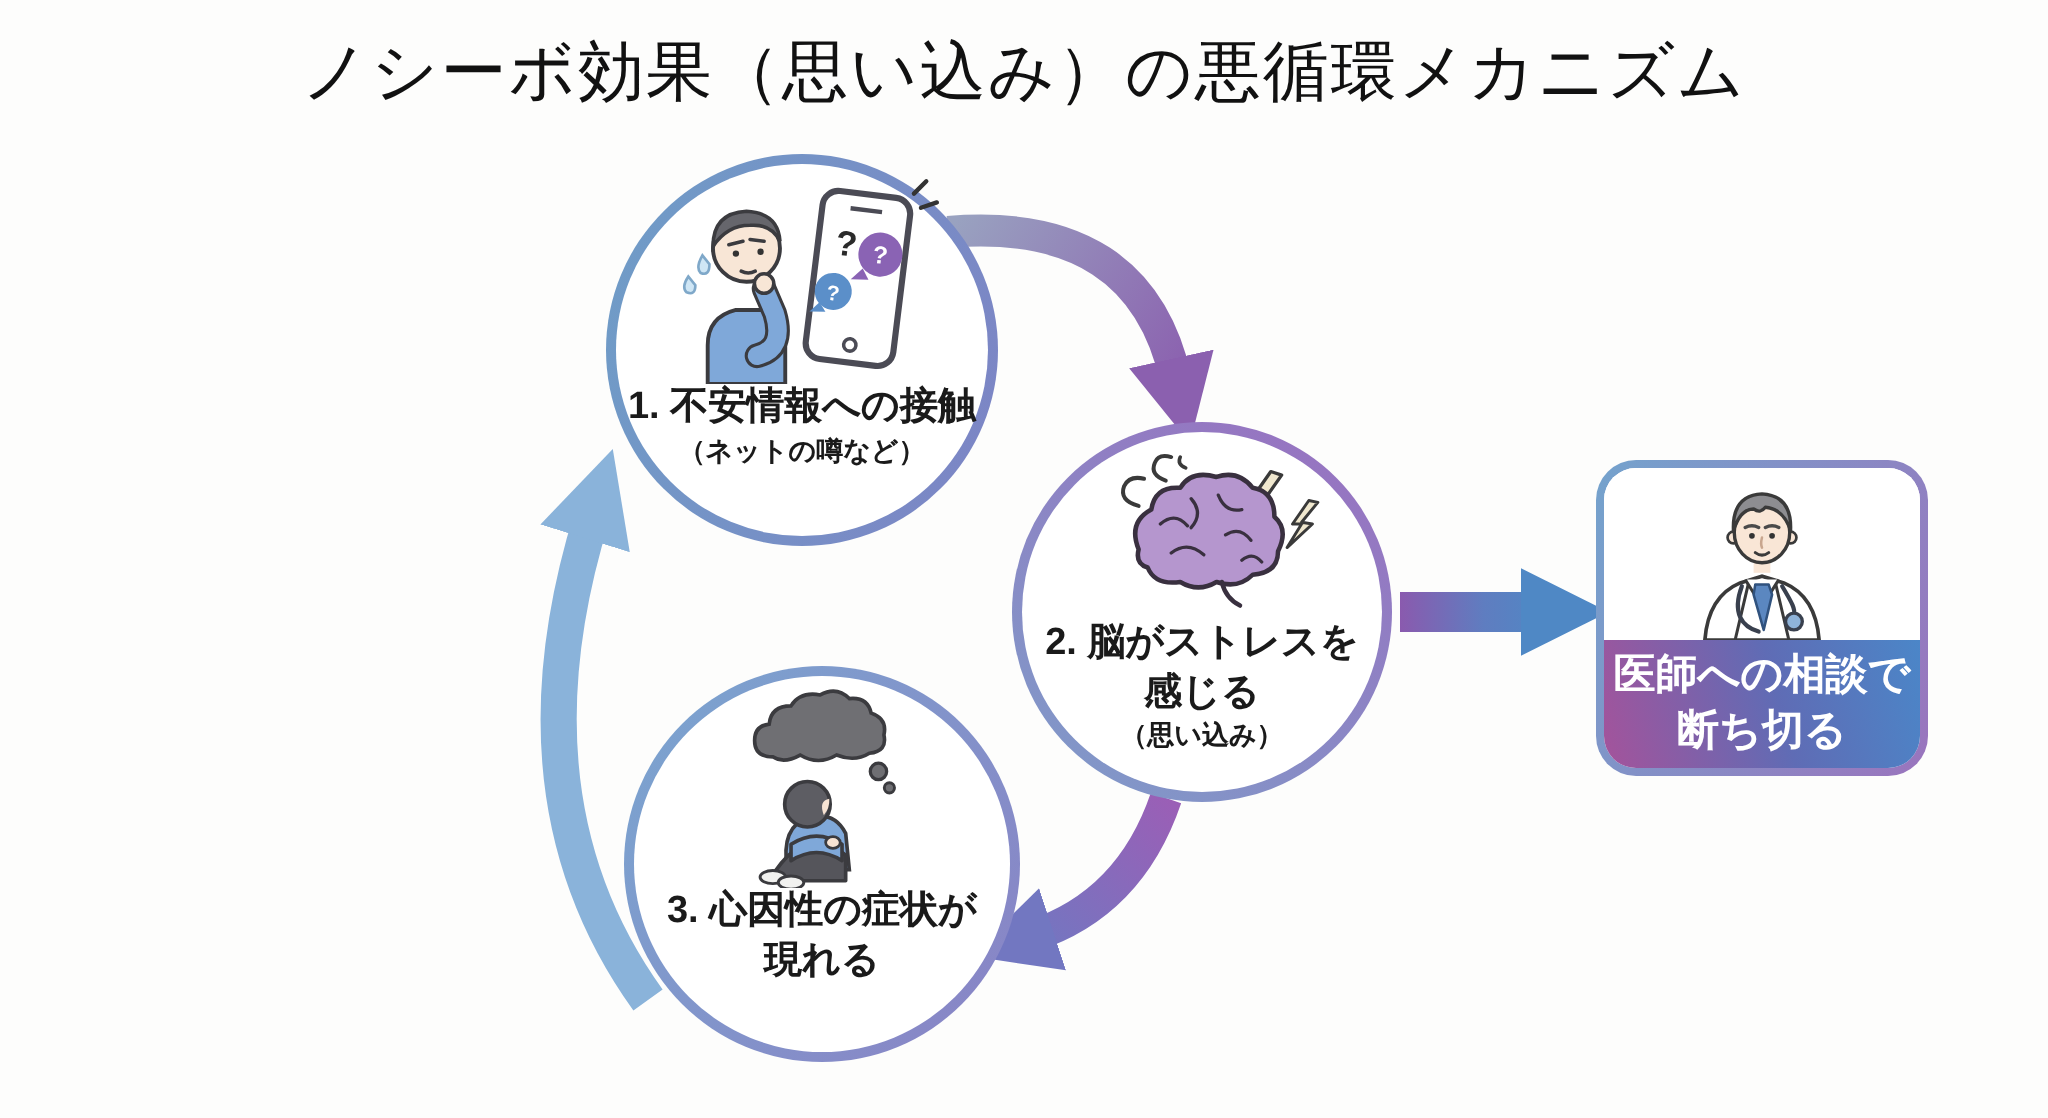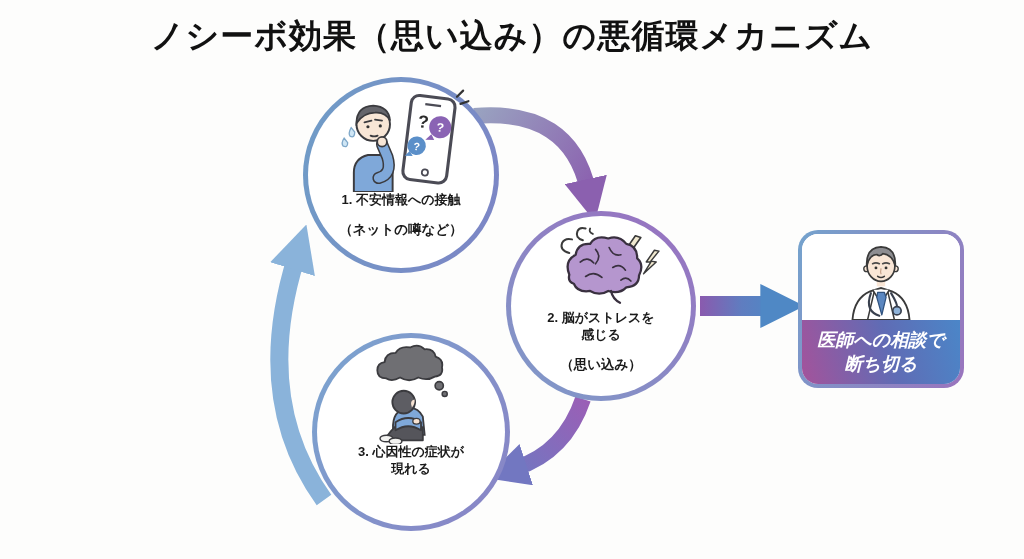--- a/index.html
+++ b/index.html
@@ -1,38 +1,38 @@
 <!DOCTYPE html>
 <html><head>
 <meta charset="utf-8">
 <style>
   html,body{margin:0;padding:0;}
   body{font-family:"Liberation Sans","DejaVu Sans",sans-serif;background:#ffffff;}
   .stage{position:relative;width:1024px;height:559px;background:#fdfdfc;overflow:hidden;}
   .title{position:absolute;top:14px;left:0;width:100%;text-align:center;
-         font-size:33px;font-weight:700;color:#111;letter-spacing:1px;}
+         font-size:33px;font-weight:400;color:#111;letter-spacing:1px;}
   .arrow-layer{position:absolute;left:0;top:0;width:1024px;height:559px;z-index:1;pointer-events:none;}
   .circle{position:absolute;border-radius:50%;z-index:2;}
   .circle .inner{position:absolute;inset:5px;background:#fff;border-radius:50%;
                  display:flex;flex-direction:column;align-items:center;text-align:center;}
   .c1{left:303px;top:77px;width:196px;height:196px;background:linear-gradient(105deg,#6f9dc7,#7d84c5);}
   .c2{left:506px;top:211px;width:190px;height:190px;background:linear-gradient(35deg,#7e9cc9,#9a6fc0);}
   .c3{left:312px;top:333px;width:198px;height:198px;background:linear-gradient(125deg,#7aa6d0,#8a82c5);}
-  .step-title{font-size:13px;font-weight:800;color:#1a1a1a;line-height:1.3;white-space:nowrap;}
-  .step-sub{font-size:13.5px;font-weight:800;color:#1a1a1a;line-height:1.3;white-space:nowrap;margin-top:12px;}
+  .step-title{font-size:19px;font-weight:800;color:#1a1a1a;line-height:1.3;white-space:nowrap;}
+  .step-sub{font-size:13.5px;font-weight:800;color:#1a1a1a;line-height:1.3;white-space:nowrap;}
   .c1 .ill{margin-top:6px;} .c2 .ill{margin-top:8px;} .c3 .ill{margin-top:4px;}
   .solution{position:absolute;left:798px;top:230px;width:166px;height:158px;z-index:2;
             background:linear-gradient(115deg,#74a3cd,#9a74bd);border-radius:20px;padding:4px;
             box-sizing:border-box;}
   .solution .inner{width:100%;height:100%;border-radius:16px;overflow:hidden;background:#fff;
                    display:flex;flex-direction:column;}
   .solution .pic{flex:1;display:flex;align-items:flex-end;justify-content:center;background:#fff;}
   .solution .footer{height:64px;display:flex;flex-direction:column;align-items:center;justify-content:center;
                     background:linear-gradient(75deg,#a4539b 0%,#5f6cb5 55%,#4b86c8 100%);}
-  .solution .footer div{color:#fff;font-size:18px;font-weight:800;line-height:1.35;white-space:nowrap;font-style:italic;}
+  .solution .footer div{color:#fff;font-size:21px;font-weight:800;line-height:1.35;white-space:nowrap;}
 </style>
 </head>
 <body>
 
 <div class="stage">
 
   <div class="title">ノシーボ効果（思い込み）の悪循環メカニズム</div>
 
   <svg class="arrow-layer" viewBox="0 0 1024 559">
     <defs>

